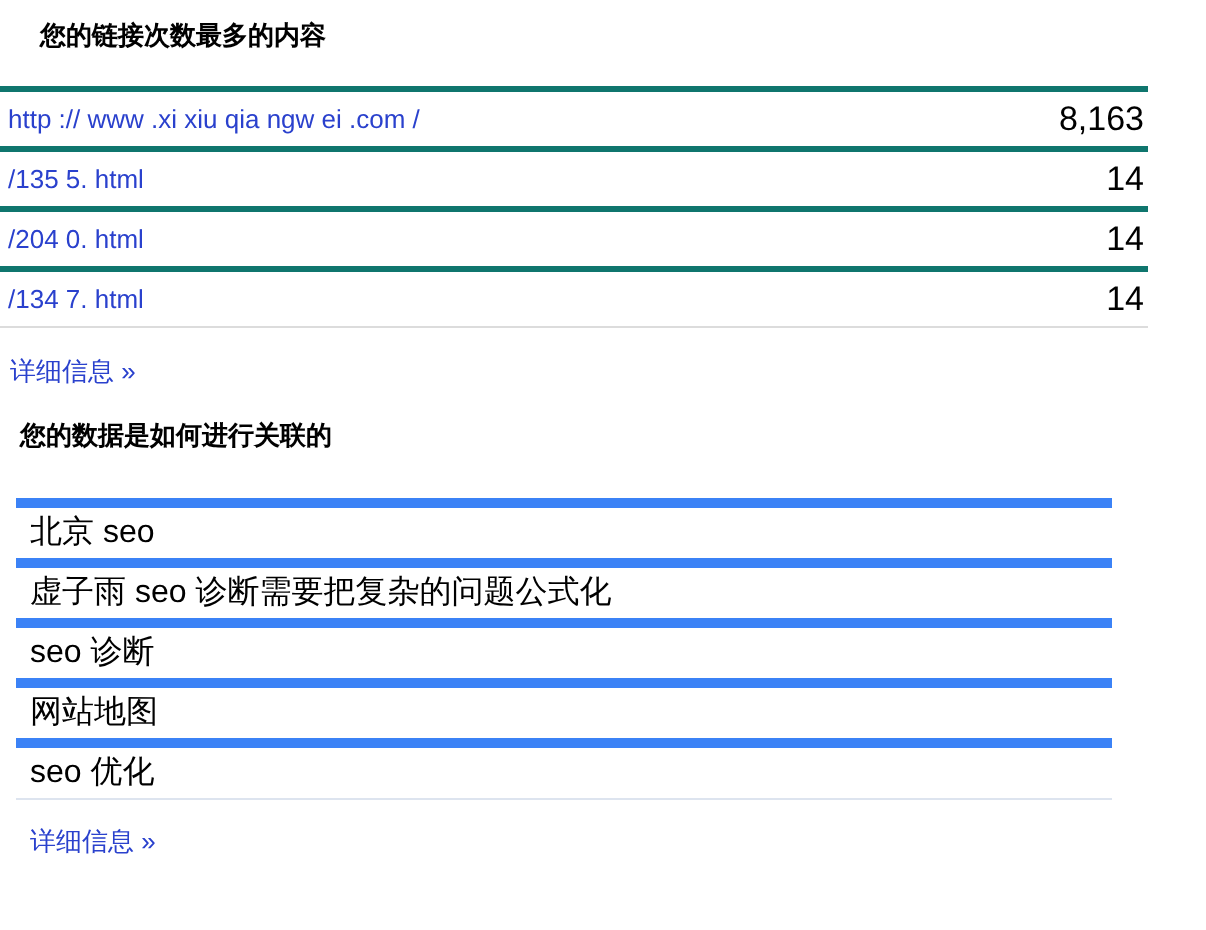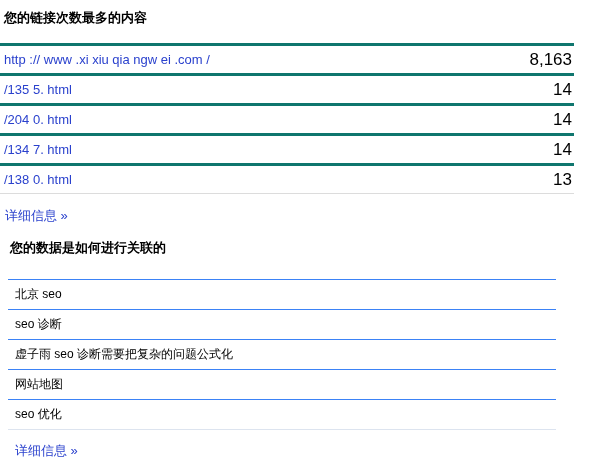--- a/index.html
+++ b/index.html
@@ -11,21 +11,21 @@
     overflow:hidden;
   }
   .page{padding-top:10px;}
   .section-title{
     font-size:13px;
     font-weight:bold;
     color:#000000;
     margin:0;
     line-height:15px;
   }
-  .module-links .section-title{padding-left:4px;}
+  .module-links .section-title{padding-left:20px;}
   .module-related .section-title{padding-left:10px;font-family:Liberation Mono, monospace;}
 
   a.link{
     color:#2a41cd;
     text-decoration:none;
     font-size:13px;
     cursor:pointer;
   }
 
   
@@ -57,26 +57,26 @@
 
   
   .module-related{margin-top:16px;}
   .related-table{
     margin:23px 0 0 8px;
     width:548px;
     border-bottom:1px solid #dde4ef;
   }
   .related-table .row{
     height:30px;
-    border-top:1px solid #3b82f6;
+    border-top:5px solid #3b82f6;
     display:flex;
     align-items:center;
     padding-left:7px;
     box-sizing:border-box;
-    font-size:12px;
+    font-size:16px;
     color:#000000;
   }
   .module-related .more{margin:12px 0 0 15px;}
 </style>
 </head>
 <body>
 
 <div class="page">
 
   <div class="module module-links">
@@ -92,41 +92,37 @@
         <span class="count">14</span>
       </div>
       <div class="row">
         <a class="link url" href="#">/204 0. html</a>
         <span class="count">14</span>
       </div>
       <div class="row">
         <a class="link url" href="#">/134 7. html</a>
         <span class="count">14</span>
       </div>
-      <div class="row">
-        <a class="link url" href="#">/138 0. html</a>
-        <span class="count">13</span>
-      </div>
     </div>
 
     <a class="link more" href="#">详细信息 »</a>
   </div>
 
   <div class="module module-related">
     <h2 class="section-title">您的数据是如何进行关联的</h2>
 
     <div class="related-table">
       <div class="row">
         <span class="keyword">北京 seo</span>
       </div>
       <div class="row">
-        <span class="keyword">seo 诊断</span>
+        <span class="keyword">虚子雨 seo 诊断需要把复杂的问题公式化</span>
       </div>
       <div class="row">
-        <span class="keyword">虚子雨 seo 诊断需要把复杂的问题公式化</span>
+        <span class="keyword">seo 诊断</span>
       </div>
       <div class="row">
         <span class="keyword">网站地图</span>
       </div>
       <div class="row">
         <span class="keyword">seo 优化</span>
       </div>
     </div>
 
     <a class="link more" href="#">详细信息 »</a>

